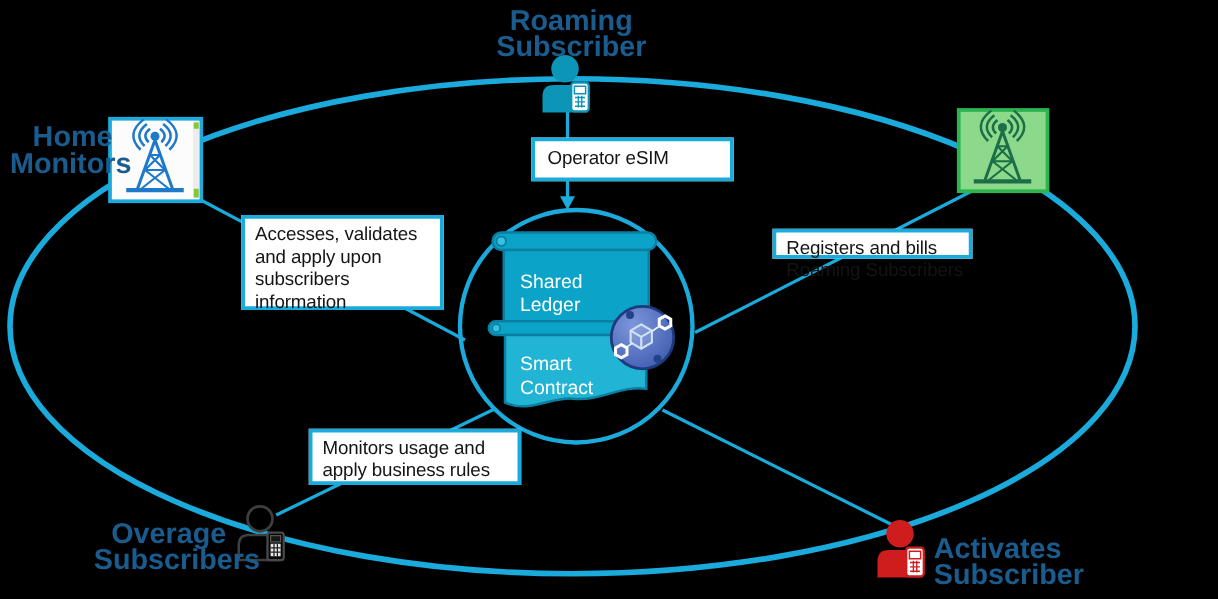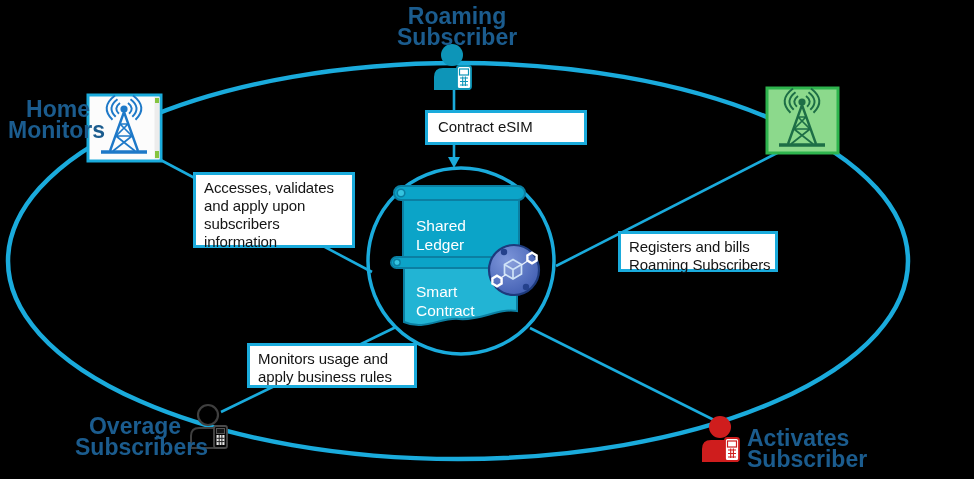--- a/index.html
+++ b/index.html
@@ -113,21 +113,21 @@
       <rect x="28.5" y="30" width="8" height="10" fill="#e8e8e8"></rect>
       <path d="M28.5 33.3 H36.5 M28.5 36.6 H36.5 M31.2 30 V40 M33.9 30 V40" stroke="#222222" stroke-width="1" fill="none"></path>
     </g>
   </svg>
 
   <div class="actor-label" style="left:397px;top:6px;width:120px;text-align:center;">Roaming Subscriber</div>
   <div class="actor-label" style="left:8px;top:99px;width:82px;text-align:right;">Home Monitors</div>
   <div class="actor-label" style="left:75px;top:416px;width:120px;text-align:center;">Overage Subscribers</div>
   <div class="actor-label" style="left:747px;top:428px;width:120px;text-align:left;">Activates Subscriber</div>
 
-  <div class="action-box" style="left:425px;top:110px;width:162px;height:35px;padding-top:5px;padding-left:10px;">Contract eSIM</div>
+  <div class="action-box" style="left:425px;top:110px;width:162px;height:35px;padding-top:5px;padding-left:10px;">Operator eSIM</div>
   <div class="action-box" style="left:193px;top:172px;width:162px;height:76px;">Accesses, validates and apply upon subscribers information</div>
-  <div class="action-box" style="left:618px;top:183px;width:160px;height:41px;padding-right:2px;margin-top:48px;">Registers and bills Roaming Subscribers</div>
+  <div class="action-box" style="left:618px;top:183px;width:160px;height:24px;padding-right:2px;">Registers and bills Roaming Subscribers</div>
   <div class="action-box" style="left:247px;top:343px;width:170px;height:45px;">Monitors usage and apply business rules</div>
 
   <div class="ledger-label" style="left:416px;top:216px;">Shared Ledger</div>
   <div class="ledger-label" style="left:416px;top:282px;">Smart Contract</div>
 
 </div>
 
 </body></html>

